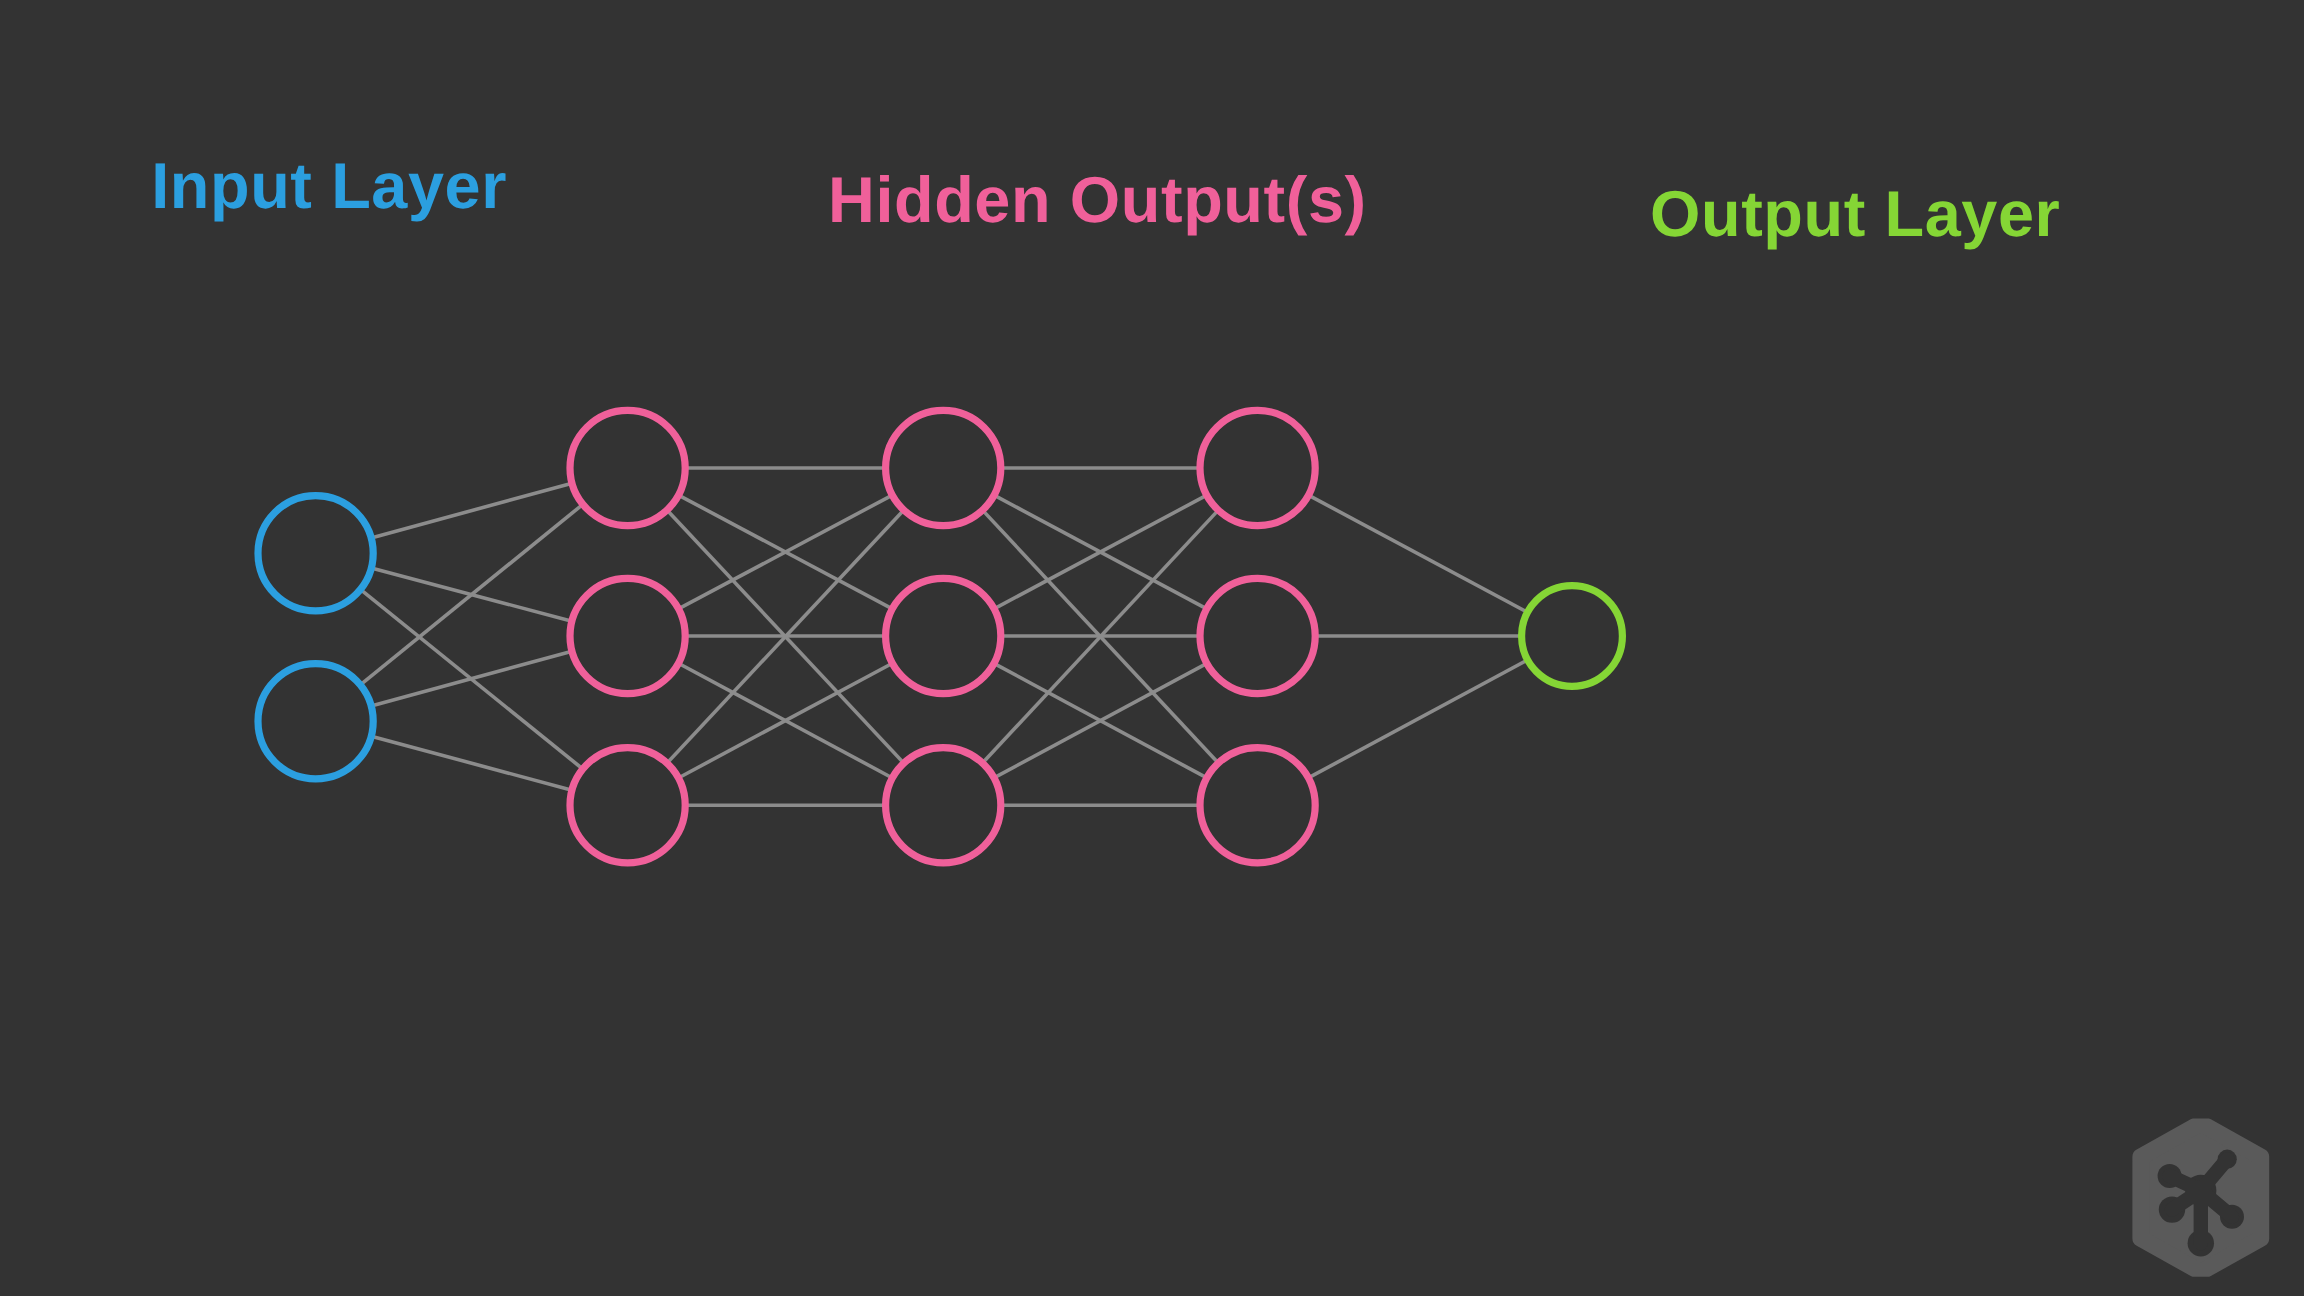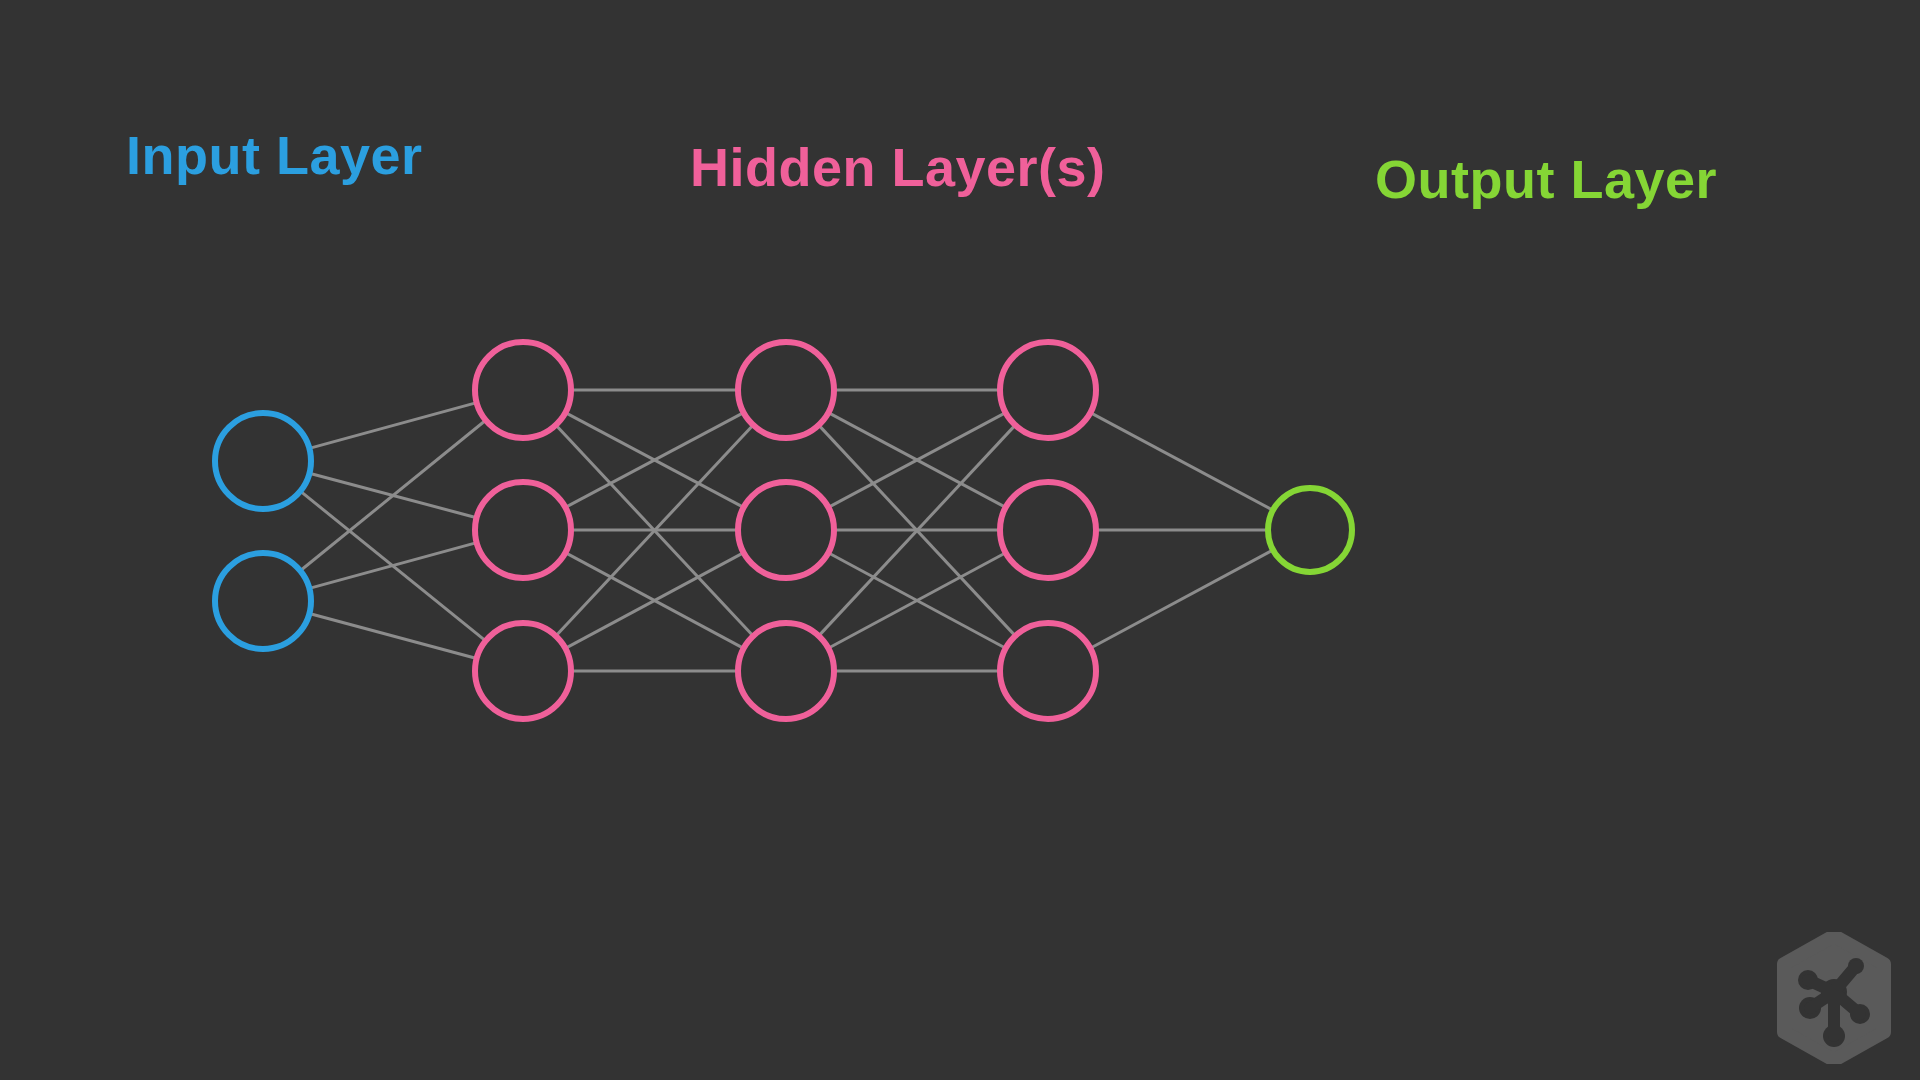--- a/index.html
+++ b/index.html
@@ -81,21 +81,21 @@
         <circle cx="786" cy="671" r="48" fill="none" stroke="#F0609A" stroke-width="6"></circle>
         <circle cx="1048" cy="390" r="48" fill="none" stroke="#F0609A" stroke-width="6"></circle>
         <circle cx="1048" cy="530" r="48" fill="none" stroke="#F0609A" stroke-width="6"></circle>
         <circle cx="1048" cy="671" r="48" fill="none" stroke="#F0609A" stroke-width="6"></circle>
         <circle cx="1310" cy="530" r="42" fill="none" stroke="#85D635" stroke-width="6"></circle>
       </g>
   </svg>
 
   <div class="layer-label" id="label-input" style="color: rgb(43, 159, 224);">Input Layer</div>
 
-  <div class="layer-label" id="label-hidden" style="color: rgb(240, 96, 154);">Hidden Layer(s)</div>
+  <div class="layer-label" id="label-hidden" style="color: rgb(240, 96, 154);">Hidden Output(s)</div>
 
   <div class="layer-label" id="label-output" style="color: rgb(133, 214, 53);">Output Layer</div>
 
   <svg id="watermark" viewBox="0 0 124 132">
     <g id="wm-group">
       <path id="wm-hex" d="M62 4 L112 32 L112 100 L62 128 L12 100 L12 32 Z" stroke-linejoin="round" stroke-width="14" fill="#5A5A5A" stroke="#5A5A5A"></path>
       <g id="wm-splat">
         <circle cx="62" cy="60" r="13" fill="#333333"></circle>
         <circle cx="36" cy="48" r="10" fill="#333333"></circle>
         <circle cx="38" cy="76" r="11" fill="#333333"></circle>

